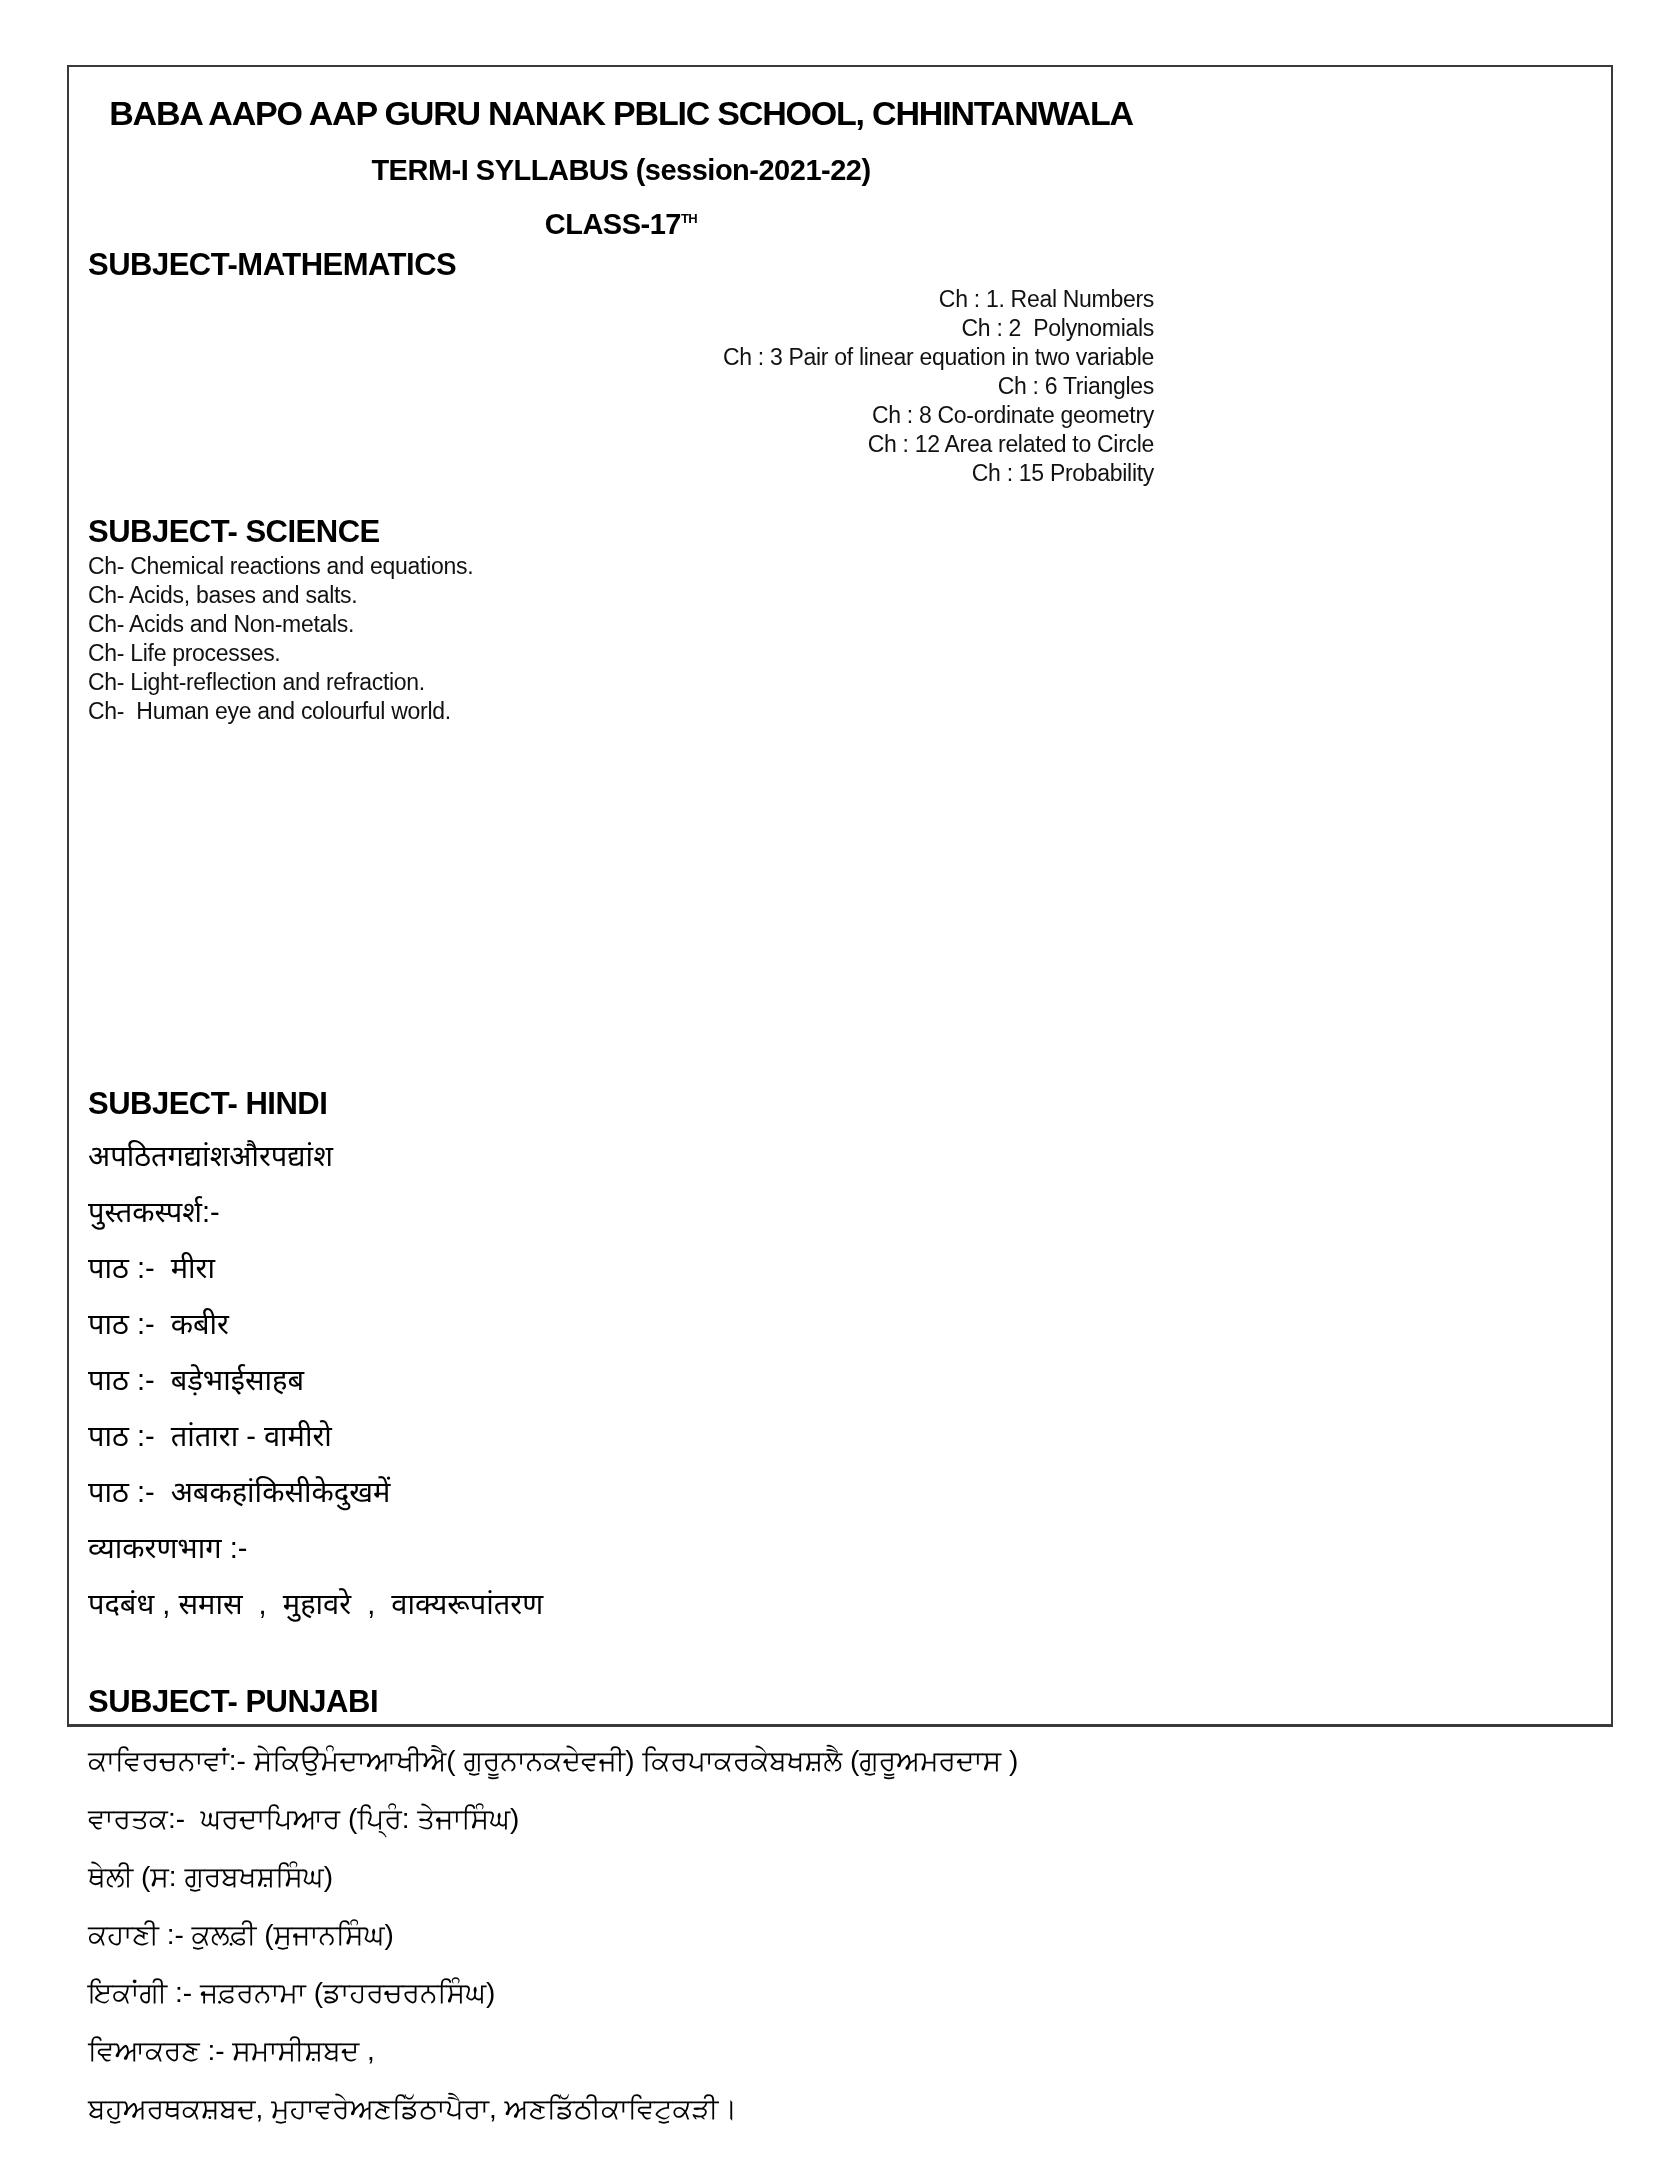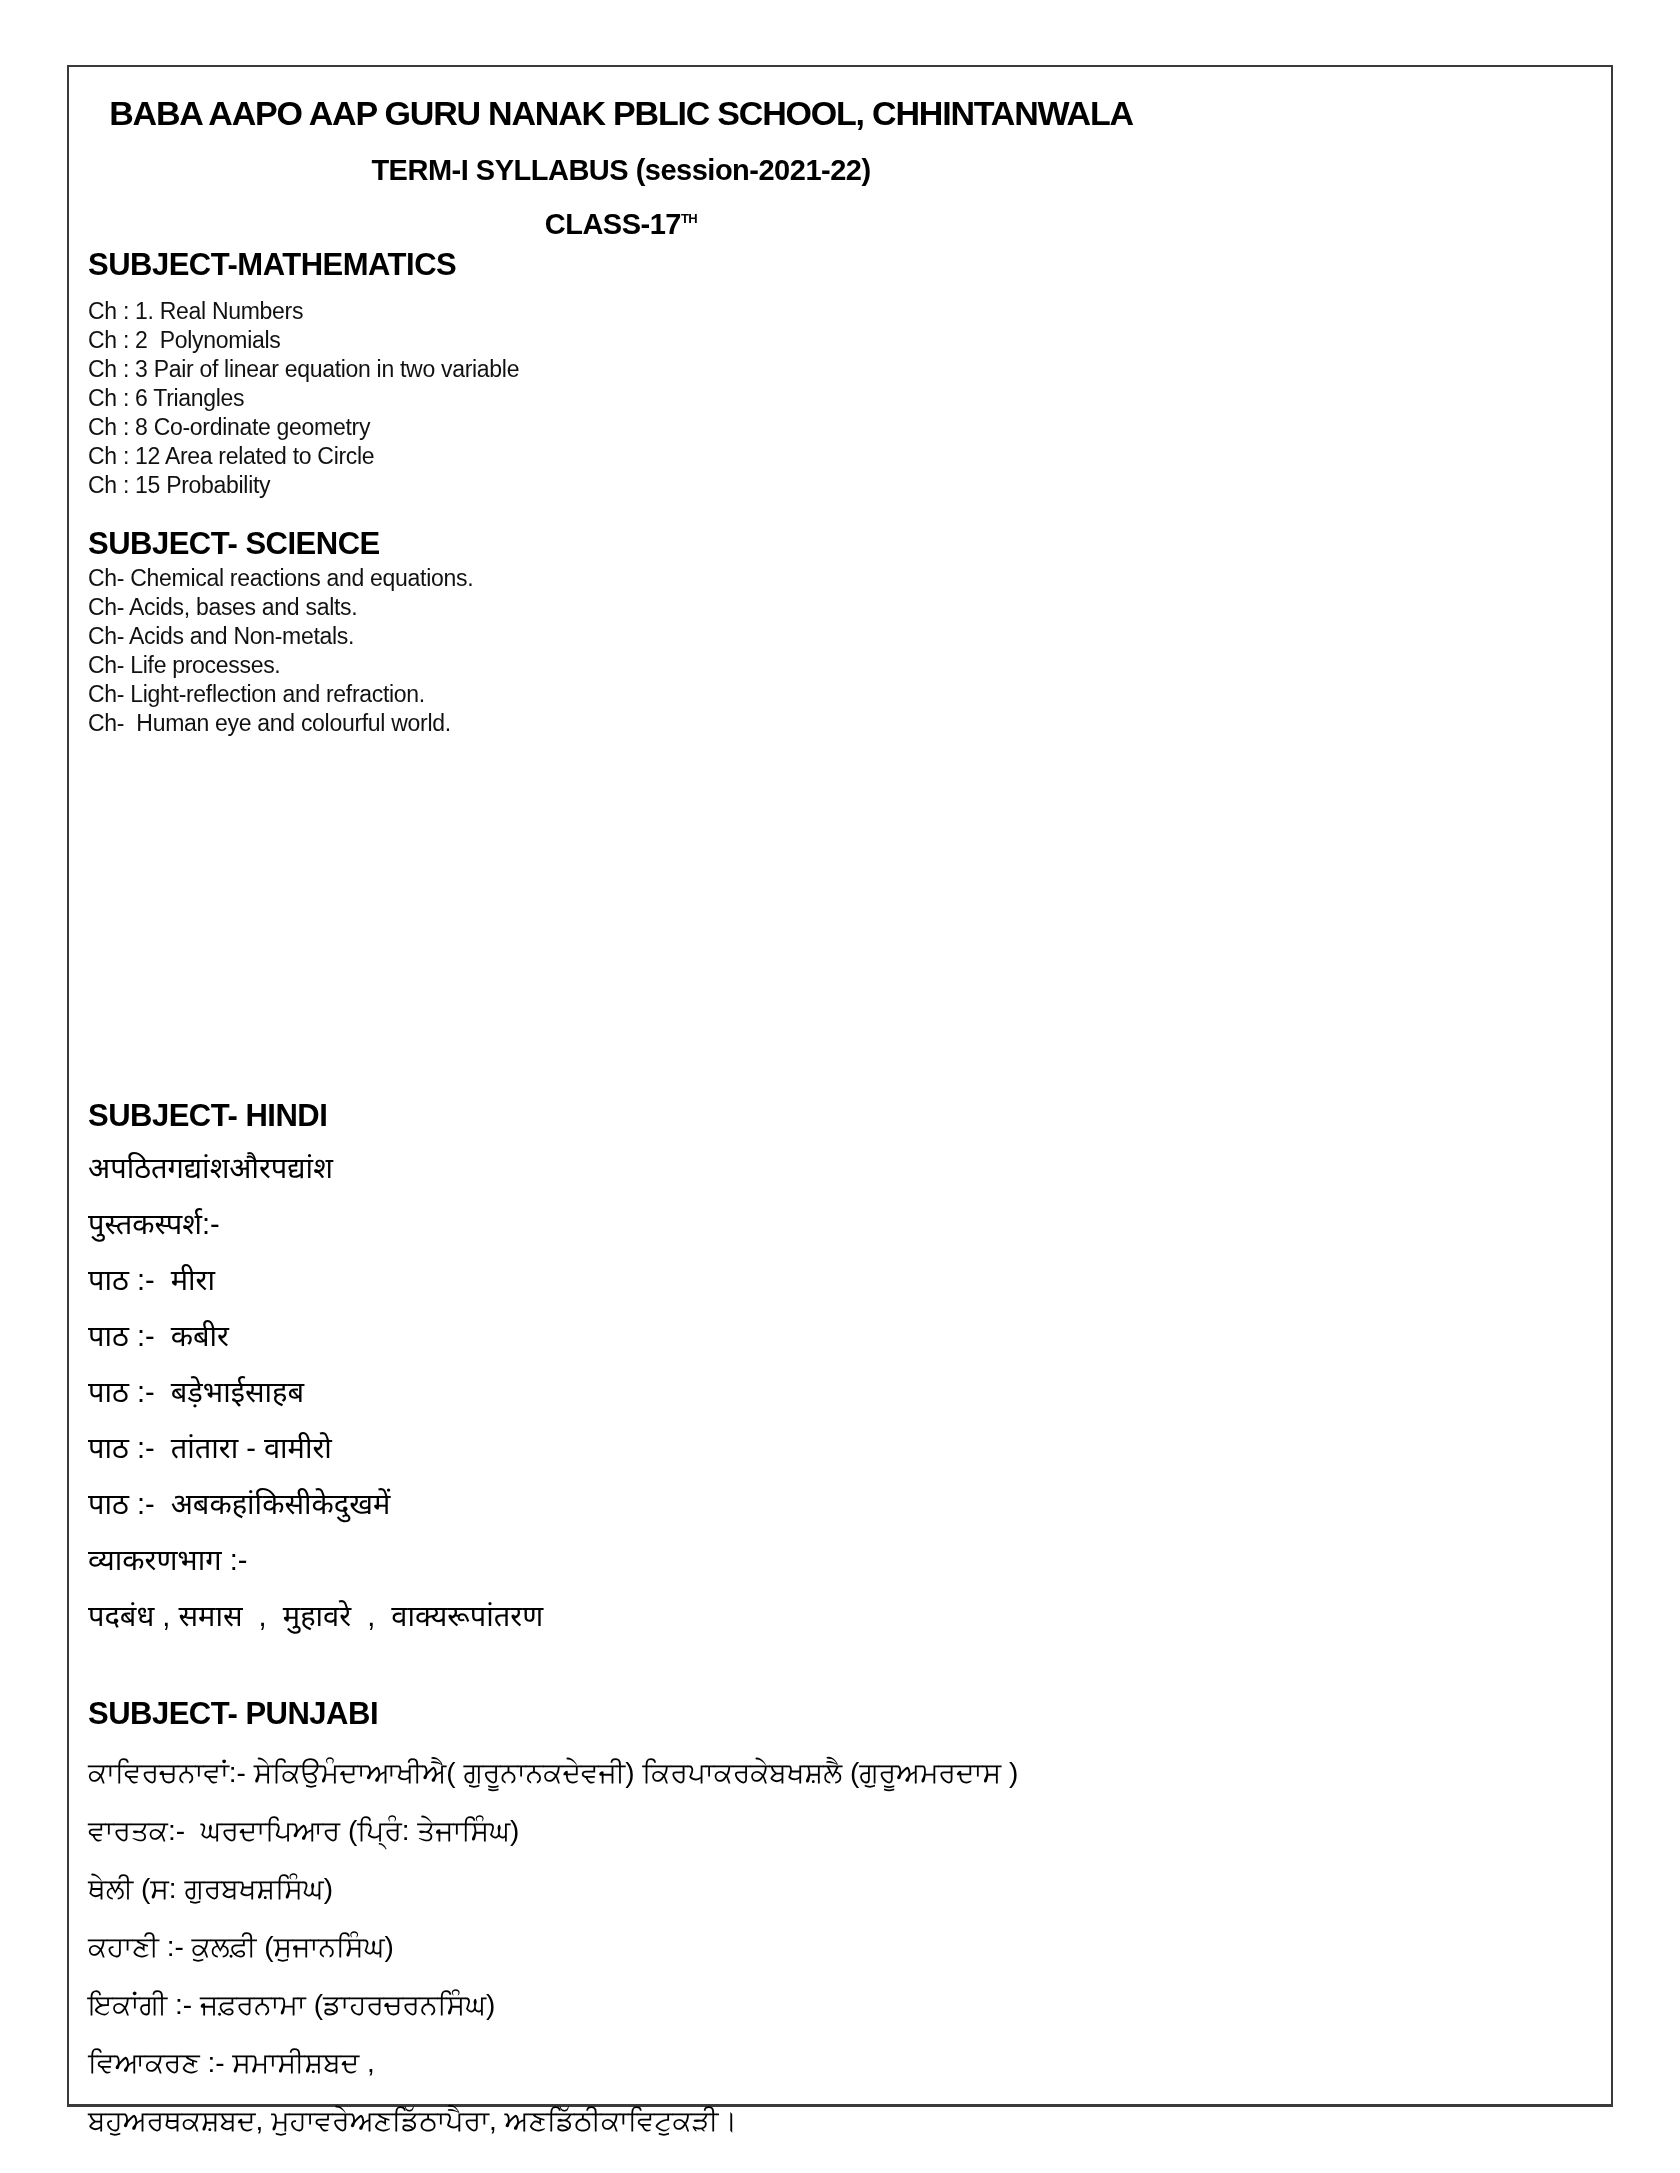--- a/index.html
+++ b/index.html
@@ -12,21 +12,21 @@
     height: 2173px;
     position: relative;
     font-family: "Liberation Sans", sans-serif;
     color: #000;
   }
   .border-box {
     position: absolute;
     left: 67px;
     top: 65px;
     width: 1546px;
-    height: 2042px;
+    height: 1662px;
     box-sizing: border-box;
     border: 2px solid #3a3a3a;
     border-bottom-width: 3px;
     background: #fff;
   }
   .content {
     padding: 24px 0 0 19px;
     width: 1066px;
   }
   .title {
@@ -80,21 +80,21 @@
     line-height: 56px;
     white-space: pre-wrap;
   }
   .pa-line {
     margin: 0;
     font-size: 28px;
     line-height: 58px;
     white-space: pre-wrap;
   }
   #sec-math { margin-top: 4px; }
-  #sec-math .list { margin-top: 14px; }
+  #sec-math .list { margin-top: 2px; text-align: right; }
   #sec-science { margin-top: 26px; }
   #sec-science .list { margin-top: 2px; }
   #sec-hindi { margin-top: 358px; }
   #sec-hindi .section-heading { line-height: 40px; }
   #sec-hindi .list { margin-top: 4px; }
   #sec-punjabi { margin-top: 50px; }
   #sec-punjabi .section-heading { line-height: 40px; }
   #sec-punjabi .list { margin-top: 10px; }
 </style>
 </head>

